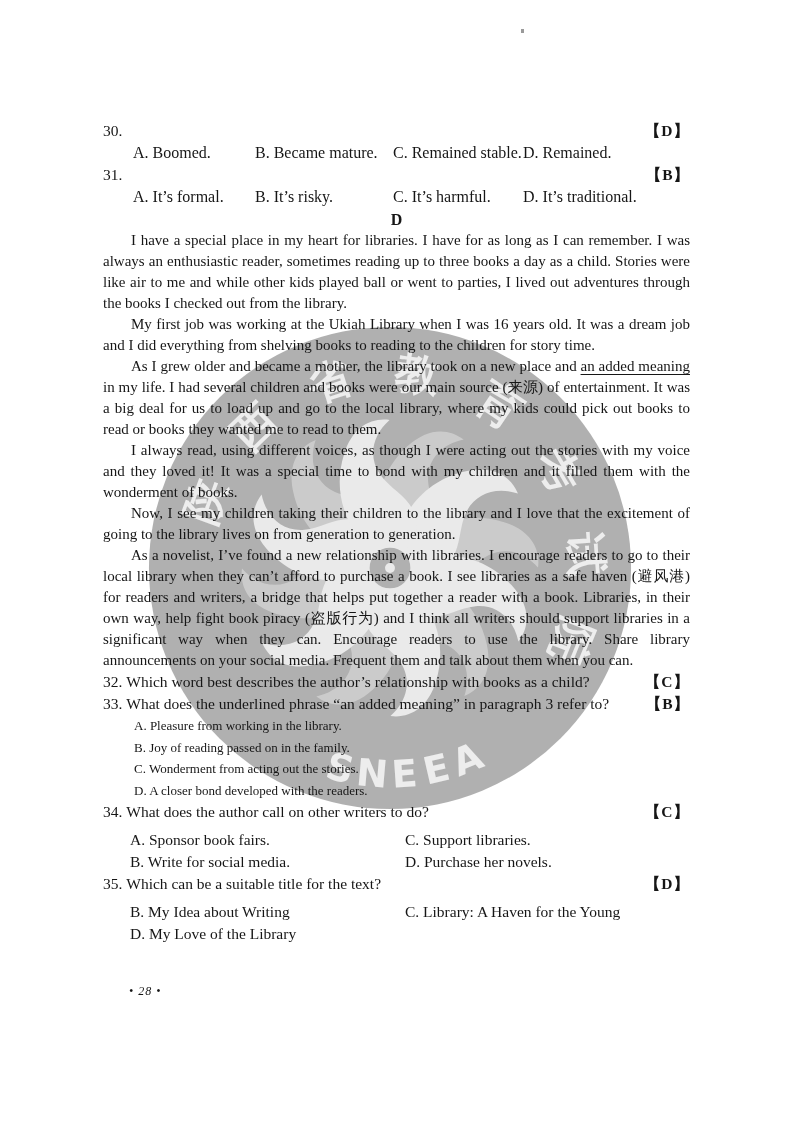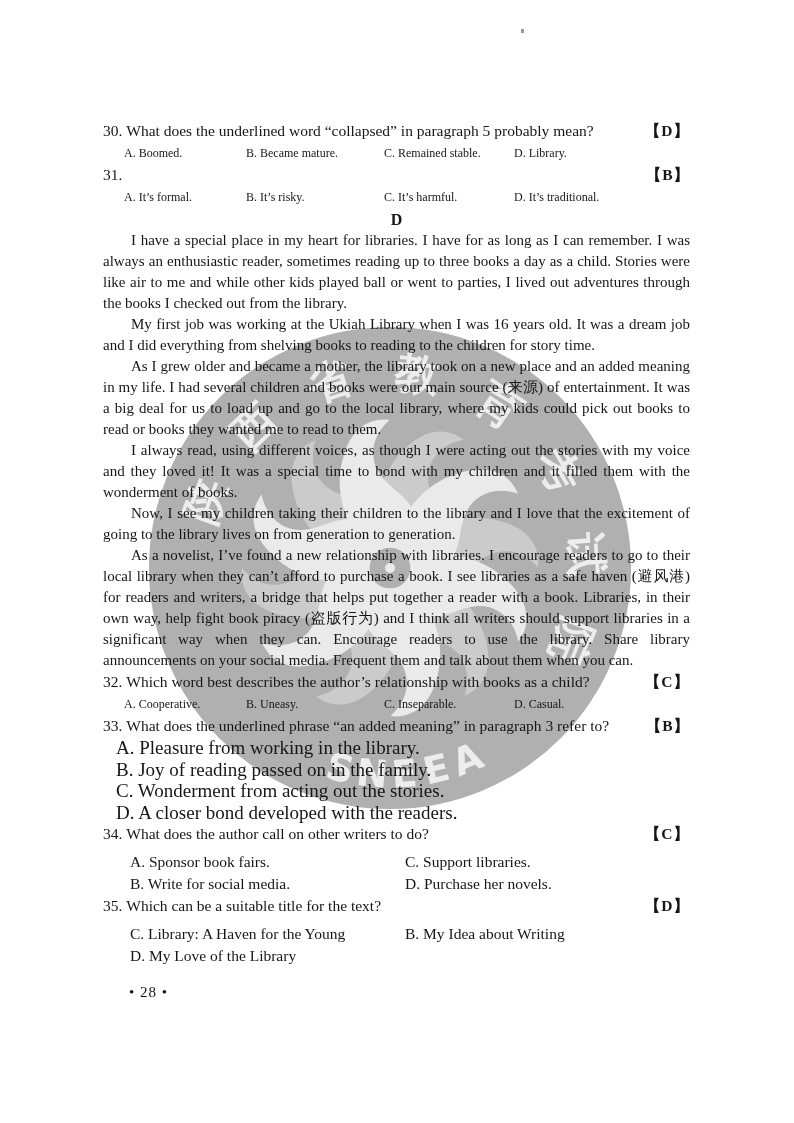--- a/index.html
+++ b/index.html
@@ -6,28 +6,28 @@
   .page{
     position:relative;width:794px;height:1123px;margin:0 auto;
     background:#ffffff;overflow:hidden;color:#161616;
     font-family:"Liberation Serif",serif;
   }
   .content{position:relative;z-index:2;padding:120px 104px 0 103px;}
   
   .q-row{display:flex;align-items:baseline;line-height:22px;font-size:15.5px;}
   .q-num{white-space:pre;}
   .q-answer{margin-left:auto;font-weight:bold;letter-spacing:1px;}
-  .opts4{display:grid;grid-template-columns:122px 138px 130px auto;margin-left:21px;line-height:22px;font-size:12px;font-family:Liberation Serif, serif;}
+  .opts4{display:grid;grid-template-columns:122px 138px 130px auto;margin-left:30px;line-height:22px;font-size:16px;font-family:Liberation Serif, serif;}
   .opts2{display:grid;grid-template-columns:275px auto;margin-left:27px;line-height:21.8px;font-size:15.5px;margin-top:6px;}
-  .opt-list{margin-left:13px;line-height:21.6px;font-size:19px;}
+  .opt-list{margin-left:31px;line-height:21.6px;font-size:13px;}
   .section-d{text-align:center;font-weight:bold;font-size:16px;line-height:20px;margin-top:2px;}
   
   .passage p{margin:0;text-indent:28px;text-align:justify;font-size:15px;line-height:21px;}
-  .u{text-underline-offset:3px;}
-  .page-num{position:absolute;left:129px;top:984px;font-size:15px;z-index:2;letter-spacing:1px;}
+  .u{text-decoration:underline;text-underline-offset:3px;}
+  .page-num{position:absolute;left:129px;top:984px;font-size:12px;z-index:2;letter-spacing:1px;font-style:italic;}
   .speck{position:absolute;left:521px;top:29px;width:3px;height:4px;background:#9a9a9a;z-index:2;}
   
   .watermark{position:absolute;left:142px;top:320px;width:496px;height:496px;z-index:1;}
   .watermark svg{opacity:.93;}
   .wm-disc{fill:#ababab;}
   .wm-blade{fill:#e9e9e9;}
   .wm-blade-light{fill:#c8c8c8;}
   .wm-hub{fill:#ababab;stroke:#e9e9e9;stroke-width:7;}
   .wm-hub-dot{fill:#e9e9e9;}
   .wm-ch{font-size:44px;fill:#ececec;text-anchor:middle;dominant-baseline:central;
@@ -80,28 +80,27 @@
         </g>
     </svg>
   </div>
 
   <div class="speck"></div>
 
   <div class="content">
 
     <div class="q-row">
       <span class="q-num">30. </span>
-      <span class="q-text">What does the underlined word “collapsed” in paragraph 5 probably mean?</span>
       <span class="q-answer">【D】</span>
     </div>
     <div class="opts4">
       <span>A. Boomed.</span>
       <span>B. Became mature.</span>
       <span>C. Remained stable.</span>
-      <span>D. Library.</span>
+      <span>D. Remained.</span>
     </div>
 
     <div class="q-row">
       <span class="q-num">31. </span>
       <span class="q-answer">【B】</span>
     </div>
     <div class="opts4">
       <span>A. It’s formal.</span>
       <span>B. It’s risky.</span>
       <span>C. It’s harmful.</span>
@@ -116,26 +115,20 @@
       <p><span>As I grew older and became a mother, the library took on a new place and </span><span class="u">an added meaning</span><span> in my life. I had several children and books were our main source (来源) of entertainment. It was a big deal for us to load up and go to the local library, where my kids could pick out books to read or books they wanted me to read to them.</span></p>
       <p>I always read, using different voices, as though I were acting out the stories with my voice and they loved it! It was a special time to bond with my children and it filled them with the wonderment of books.</p>
       <p>Now, I see my children taking their children to the library and I love that the excitement of going to the library lives on from generation to generation.</p>
       <p>As a novelist, I’ve found a new relationship with libraries. I encourage readers to go to their local library when they can’t afford to purchase a book. I see libraries as a safe haven (避风港) for readers and writers, a bridge that helps put together a reader with a book. Libraries, in their own way, help fight book piracy (盗版行为) and I think all writers should support libraries in a significant way when they can. Encourage readers to use the library. Share library announcements on your social media. Frequent them and talk about them when you can.</p>
     </div>
 
     <div class="q-row">
       <span class="q-num">32. </span>
       <span class="q-text">Which word best describes the author’s relationship with books as a child?</span>
       <span class="q-answer">【C】</span>
-    </div>
-    <div class="opts4">
-      <span>A. Cooperative.</span>
-      <span>B. Uneasy.</span>
-      <span>C. Inseparable.</span>
-      <span>D. Casual.</span>
     </div>
 
     <div class="q-row">
       <span class="q-num">33. </span>
       <span class="q-text">What does the underlined phrase “an added meaning” in paragraph 3 refer to?</span>
       <span class="q-answer">【B】</span>
     </div>
     <div class="opt-list">
       <div>A. Pleasure from working in the library.</div>
       <div>B. Joy of reading passed on in the family.</div>
@@ -154,21 +147,21 @@
       <span>B. Write for social media.</span>
       <span>D. Purchase her novels.</span>
     </div>
 
     <div class="q-row">
       <span class="q-num">35. </span>
       <span class="q-text">Which can be a suitable title for the text?</span>
       <span class="q-answer">【D】</span>
     </div>
     <div class="opts2">
+      <span>B. My Idea about Writing</span>
       <span>C. Library: A Haven for the Young</span>
-      <span>B. My Idea about Writing</span>
       <span>D. My Love of the Library</span>
     </div>
 
   </div>
 
   <div class="page-num">• 28 •</div>
 </div>
 
 </body></html>

